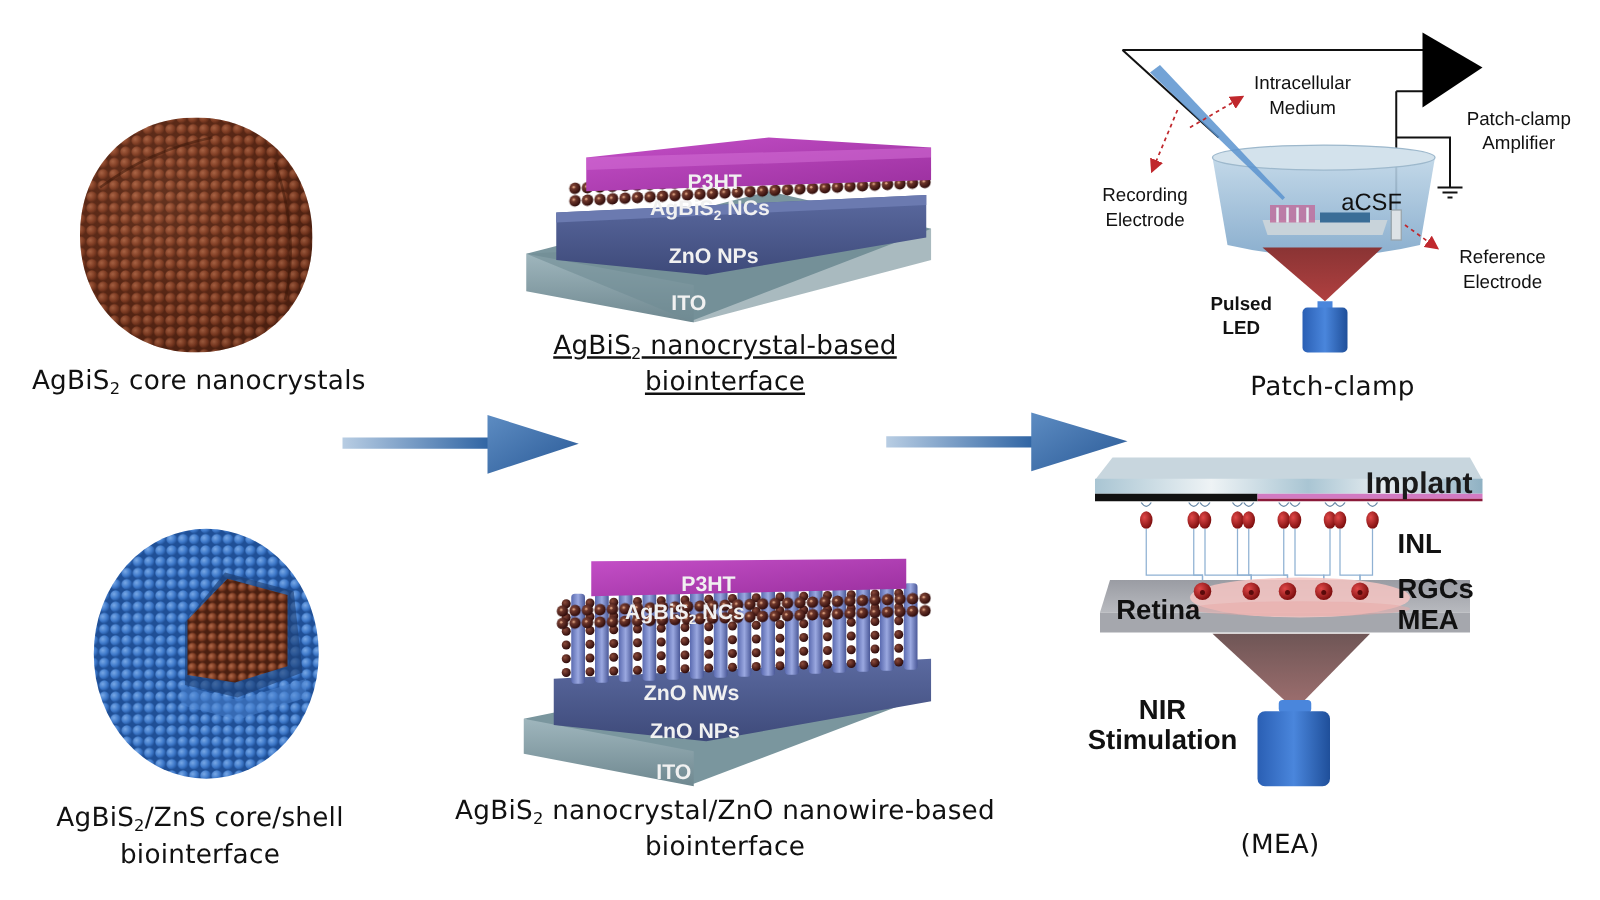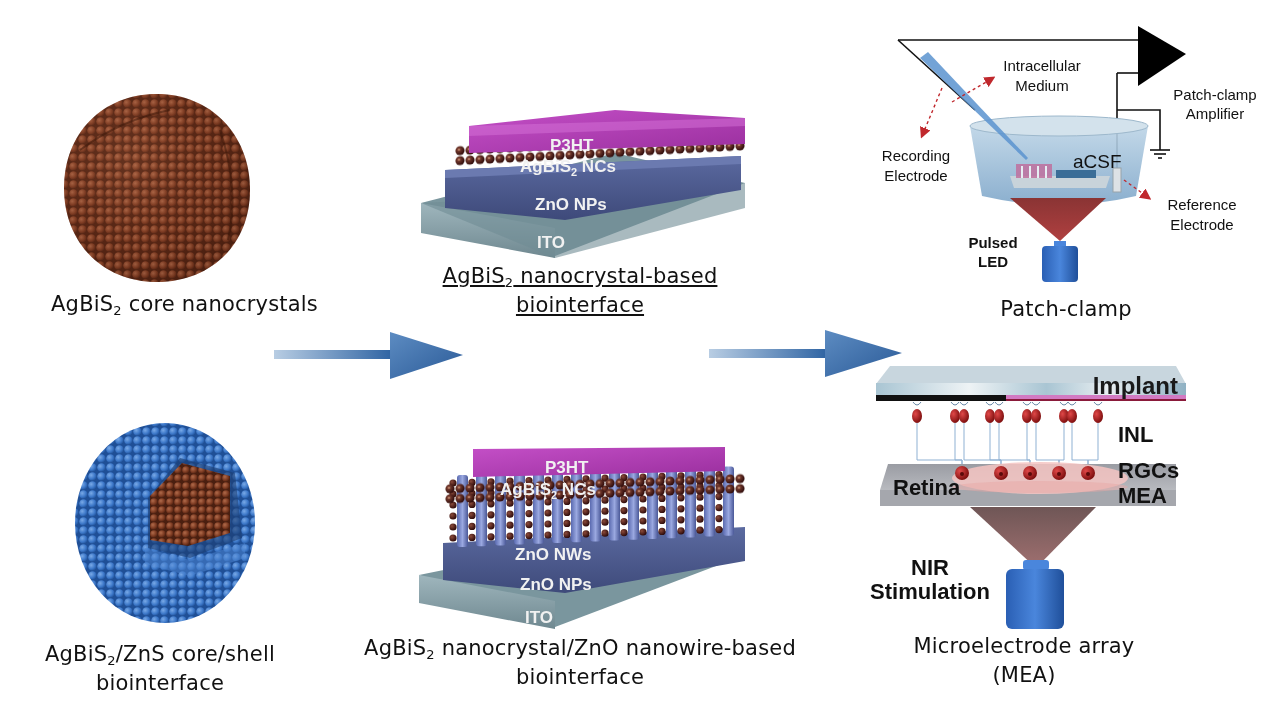--- a/index.html
+++ b/index.html
@@ -113,21 +113,21 @@
   <svg class="abs" style="left:60px;top:30px" width="195" height="195" viewBox="0 0 195 195">
     <clipPath id="coreClip">
         <path d="M97,4 C150,4 190,44 190,100 C190,155 150,192 97,192 C42,192 4,152 4,98 C4,44 42,4 97,4 Z"></path>
       </clipPath>
     <g clip-path="url(#coreClip)">
       <rect width="195" height="195" fill="url(#brownDots)"></rect>
       <rect width="195" height="195" fill="url(#brownBall)" opacity="0.25"></rect>
     </g>
     <path d="M20,60 Q60,30 110,20 M160,40 Q180,100 168,150" stroke="#3a1508" stroke-width="2" fill="none" opacity="0.5"></path>
   </svg>
-  <div class="caption" style="left:0;top:230px;width:318px;text-align:right;">
+  <div class="caption" style="left:0;top:230px;width:318px;">
     <span>AgBiS</span><sub>2</sub><span> core nanocrystals</span>
   </div>
 </div>
 
 <div class="abs" style="left:0;top:410px;width:320px;height:300px;">
   <svg class="abs" style="left:70px;top:8px" width="190" height="210" viewBox="0 0 190 210">
     <clipPath id="shellClip">
         <ellipse cx="95" cy="105" rx="90" ry="100"></ellipse>
       </clipPath>
     <g clip-path="url(#shellClip)">
@@ -503,16 +503,16 @@
       <rect x="166" y="219" width="58" height="60" rx="6" fill="url(#ledBlue)"></rect>
     </g>
     <text x="338" y="44" text-anchor="end" font-size="24" font-weight="bold" fill="#1a1a1a">Implant</text>
     <text x="278" y="92" font-size="22" font-weight="bold" fill="#111">INL</text>
     <text x="278" y="128" font-size="22" font-weight="bold" fill="#111">RGCs</text>
     <text x="278" y="153" font-size="22" font-weight="bold" fill="#111">MEA</text>
     <text x="53" y="145" font-size="22" font-weight="bold" fill="#111">Retina</text>
     <text x="90" y="225" text-anchor="middle" font-size="22" font-weight="bold" fill="#111"><tspan>NIR</tspan><tspan x="90" dy="24">Stimulation</tspan></text>
   </svg>
   <div class="caption" style="left:0;top:282px;width:368px;">
-    <span>Microelectrode array</span><br>
+    <br>
     <span>(MEA)</span>
   </div>
 </div>
 
 </body></html>

